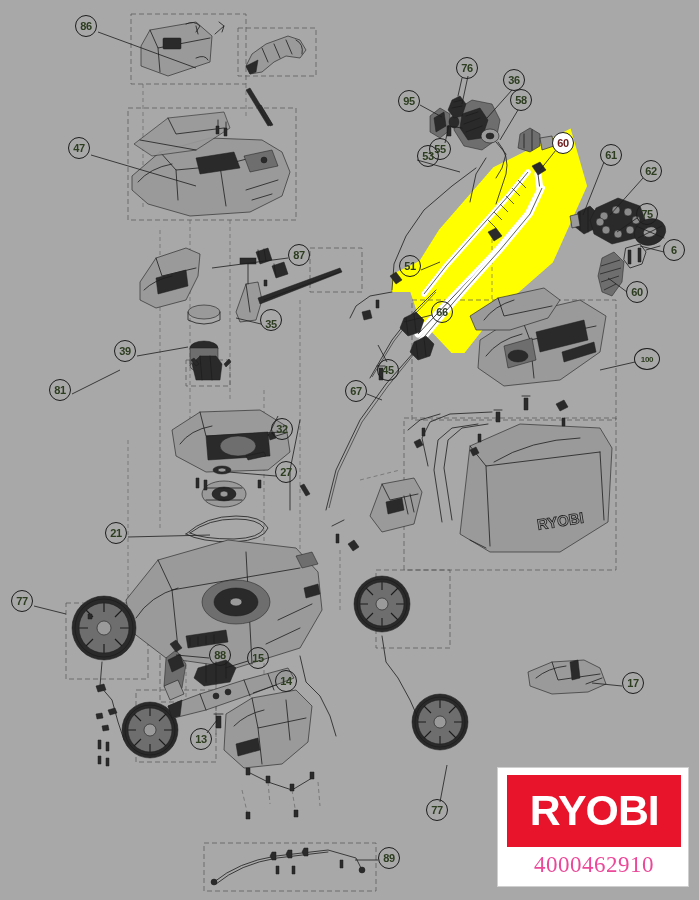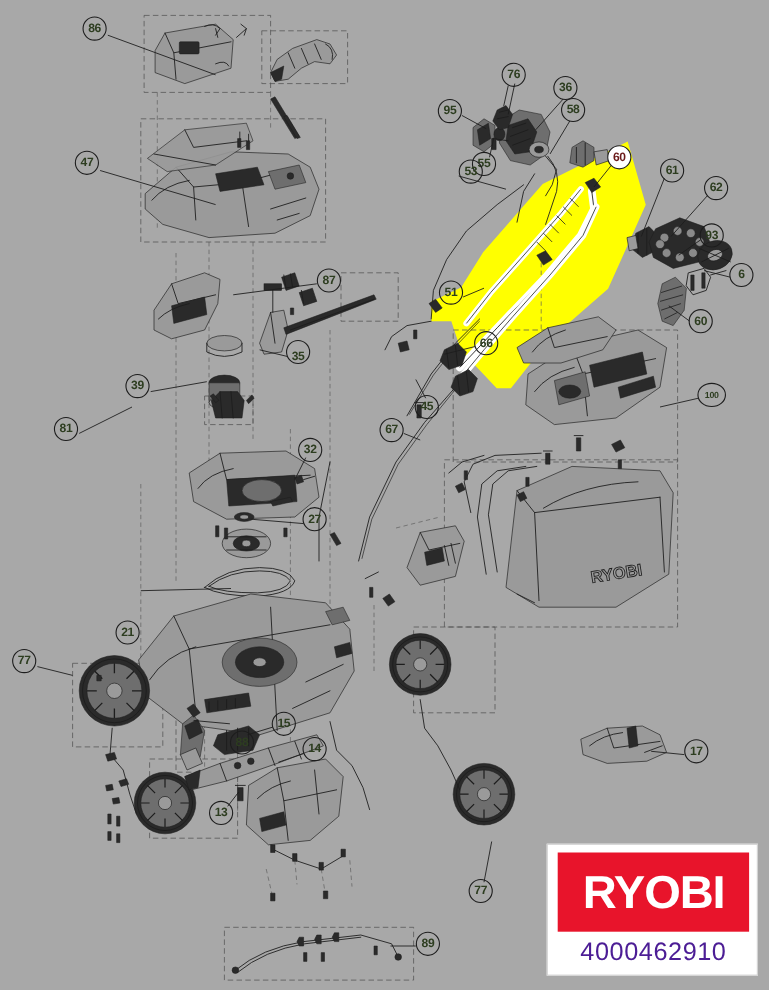--- a/index.html
+++ b/index.html
@@ -56,22 +56,22 @@
     font-weight:700;
     font-family:"Liberation Sans", sans-serif;
     letter-spacing:-1px;
     line-height:1;
     transform:scaleX(1.02);
   }
   #logo-num{
     position:absolute;left:0;top:84px;width:192px;
     text-align:center;
     font-size:23px;
-    color:#4c1d95;
-    font-family:Liberation Sans, sans-serif;
+    color:#ec4899;
+    font-family:Liberation Serif, serif;
     letter-spacing:0.5px;
   }
 </style>
 </head>
 <body>
 
 <div id="stage">
 
 <svg width="699" height="900" viewBox="0 0 699 900">
   <defs>
@@ -630,33 +630,33 @@
       </div>
       <div class="callout" style="left: 260px; top: 309px; align-items: flex-end;">
         <span>35</span>
       </div>
       <div class="callout" style="left: 114px; top: 340px; align-items: center;">
         <span>39</span>
       </div>
       <div class="callout" style="left: 49px; top: 379px; text-align: right;">
         <span>81</span>
       </div>
-      <div class="callout" style="left: 271px; top: 398px;">
+      <div class="callout" style="left: 271px; top: 418px;">
         <span>32</span>
       </div>
       <div class="callout" style="left: 275px; top: 461px;">
         <span>27</span>
       </div>
-      <div class="callout" style="left: 105px; top: 522px; margin-top: 42px;">
+      <div class="callout" style="left: 105px; top: 522px;">
         <span>21</span>
       </div>
       <div class="callout" style="left: 11px; top: 590px;">
         <span>77</span>
       </div>
-      <div class="callout" style="left: 209px; top: 644px; margin-top: 20px;">
+      <div class="callout" style="left: 209px; top: 644px;">
         <span>88</span>
       </div>
       <div class="callout" style="left: 247px; top: 647px;">
         <span>15</span>
       </div>
       <div class="callout" style="left: 275px; top: 670px;">
         <span>14</span>
       </div>
       <div class="callout" style="left: 190px; top: 728px;">
         <span>13</span>
@@ -706,21 +706,21 @@
       <div class="callout hl" style="left: 552px; top: 132px;">
         <span>60</span>
       </div>
       <div class="callout" style="left: 600px; top: 144px;">
         <span>61</span>
       </div>
       <div class="callout" style="left: 640px; top: 160px;">
         <span>62</span>
       </div>
       <div class="callout" style="left: 636px; top: 203px;">
-        <span>93</span>
+        <span>75</span>
       </div>
       <div class="callout" style="left: 663px; top: 239px;">
         <span>6</span>
       </div>
       <div class="callout" style="left: 626px; top: 281px;">
         <span>60</span>
       </div>
     </div>
 
 <div id="logo-block">

